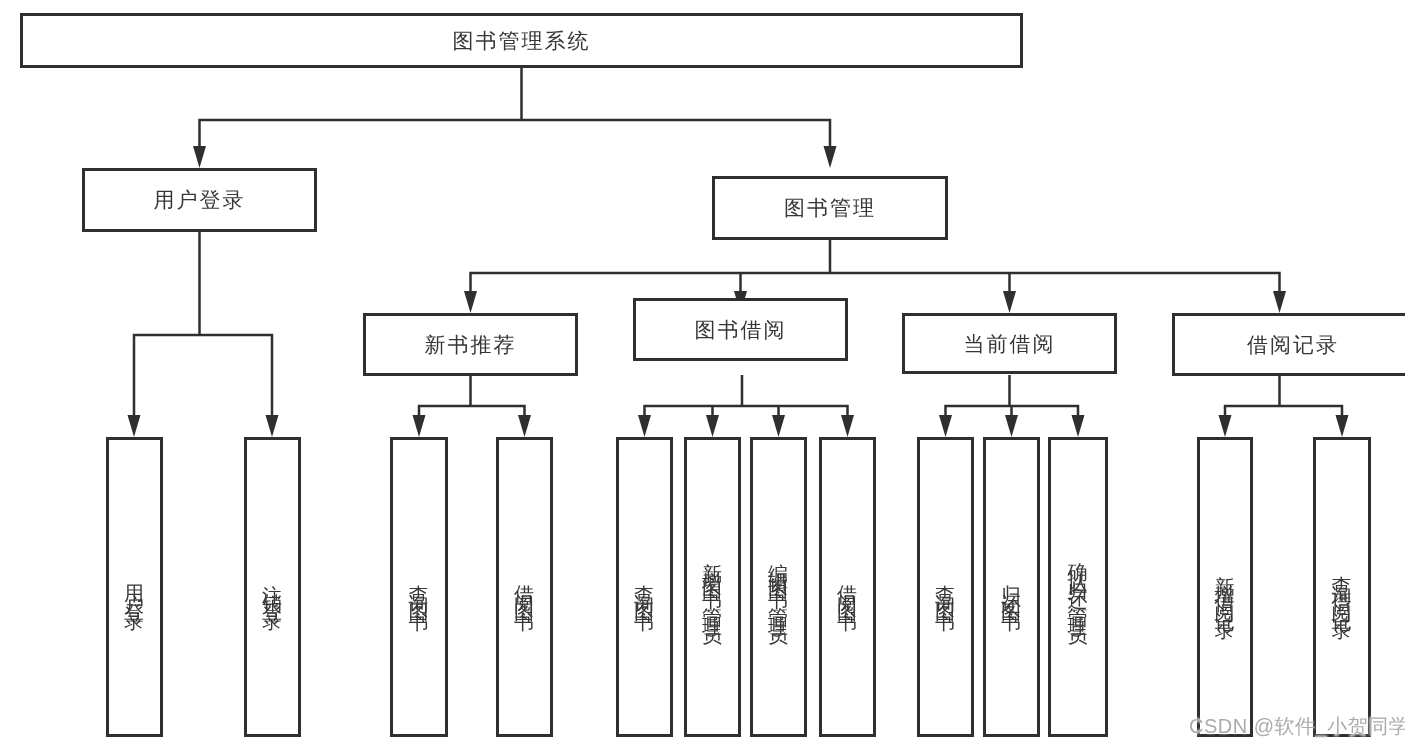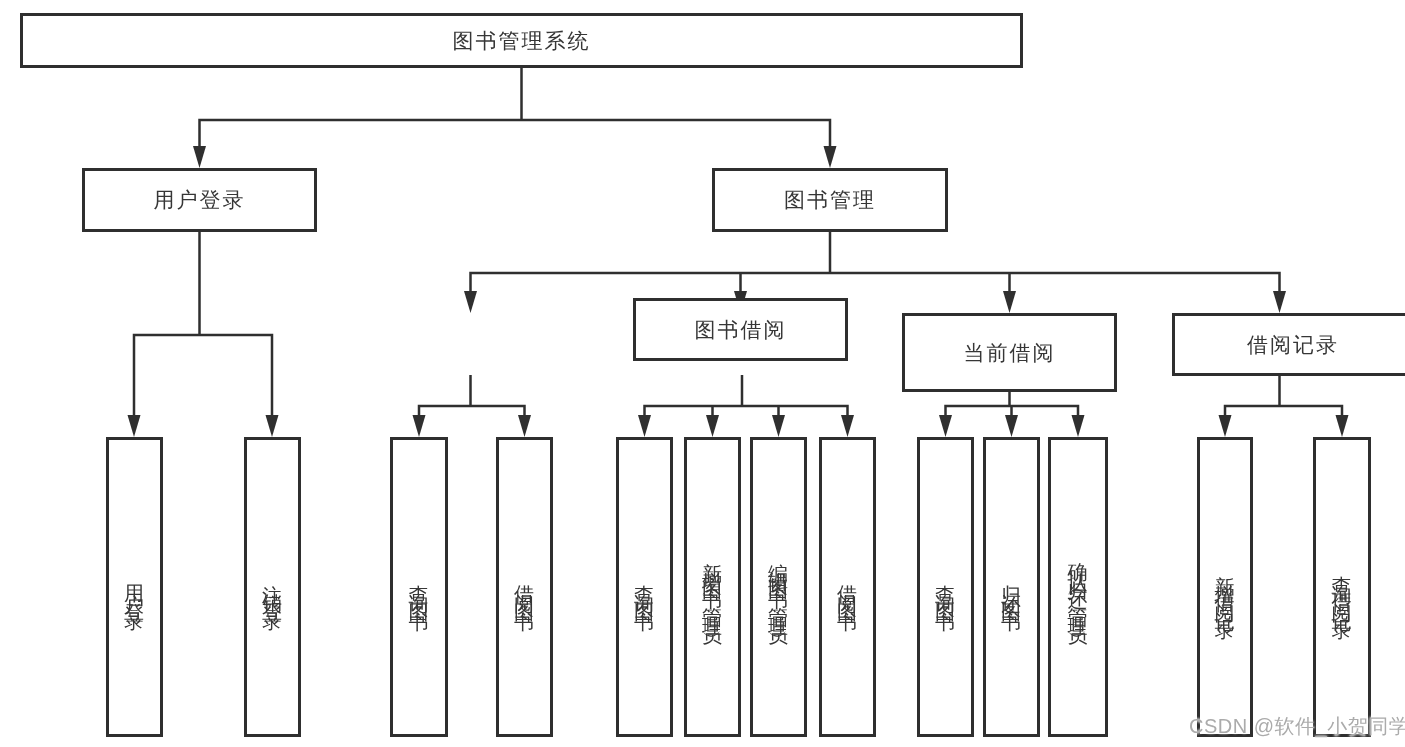--- a/index.html
+++ b/index.html
@@ -67,24 +67,25 @@
       <polygon points="1005,415 1018,415 1011.5,437"></polygon>
       <polygon points="1071.5,415 1084.5,415 1078,437"></polygon>
       <polygon points="1218.5,415 1231.5,415 1225,437"></polygon>
       <polygon points="1335.5,415 1348.5,415 1342,437"></polygon>
     </g>
   </svg>
 
   <div class="node h-node" style="left:20px;top:13px;width:1003px;height:55px">图书管理系统</div>
 
   <div class="node h-node" style="left:82px;top:168px;width:235px;height:64px">用户登录</div>
-  <div class="node h-node" style="left:712px;top:168px;width:236px;height:64px">图书管理</div>
+  <div class="node h-node" style="left:712px;top:176px;width:236px;height:64px">图书管理</div>
 
+  <div class="node h-node" style="left:363px;top:313px;width:215px;height:63px">新书推荐</div>
   <div class="node h-node" style="left:633px;top:298px;width:215px;height:63px">图书借阅</div>
-  <div class="node h-node" style="left:902px;top:313px;width:215px;height:79px">当前借阅</div>
+  <div class="node h-node" style="left:902px;top:313px;width:215px;height:61px">当前借阅</div>
   <div class="node h-node" style="left:1172px;top:313px;width:242px;height:63px">借阅记录</div>
 
   <div class="node v-node" style="left:106px;top:437px;width:57px;height:300px">用户登录</div>
   <div class="node v-node" style="left:244px;top:437px;width:57px;height:300px">注销登录</div>
 
   <div class="node v-node" style="left:390px;top:437px;width:58px;height:300px">查询图书</div>
   <div class="node v-node" style="left:496px;top:437px;width:57px;height:300px">借阅图书</div>
 
   <div class="node v-node" style="left:616px;top:437px;width:57px;height:300px">查询图书</div>
   <div class="node v-node" style="left:684px;top:437px;width:57px;height:300px">新增图书（管理员）</div>

